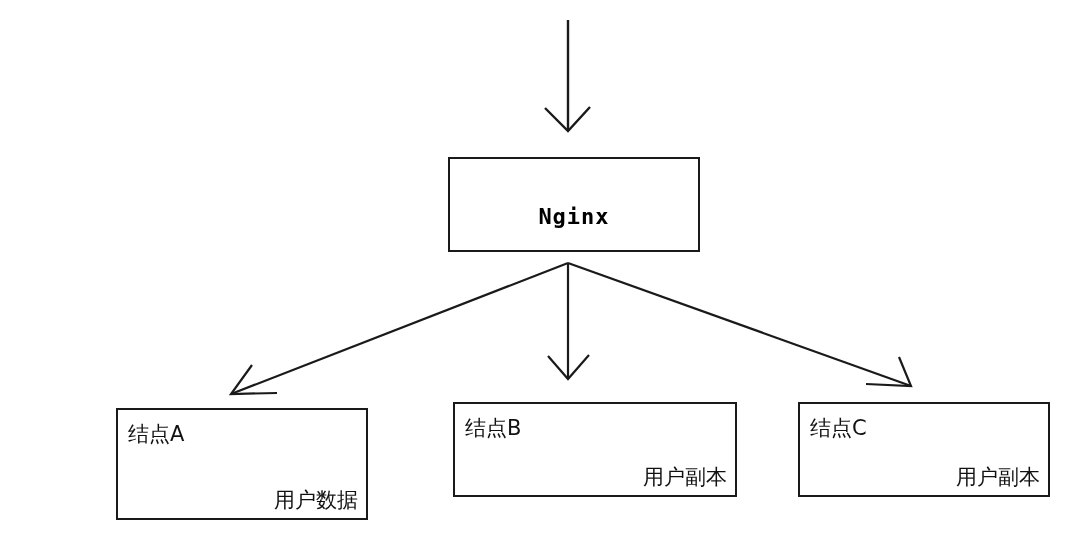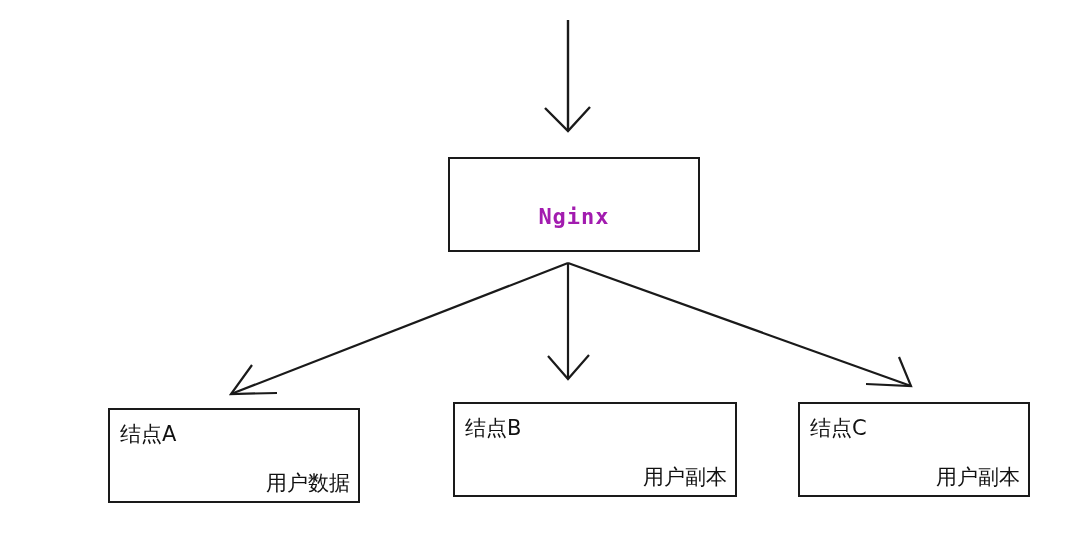--- a/index.html
+++ b/index.html
@@ -56,21 +56,21 @@
     background: #ffffff;
     display: flex;
     align-items: center;
     justify-content: center;
   }
   .proxy-label {
     font-family: "DejaVu Sans Mono", "Liberation Mono", monospace;
     font-size: 22px;
     font-weight: 700;
     letter-spacing: 1px;
-    color: #a21caf;
+    color: #000000;
     white-space: nowrap;
     margin-top: 24px;
   }
 </style>
 </head>
 <body>
 
 <div id="canvas">
 
   <svg id="edges" viewBox="0 0 1090 538" width="1090" height="538" xmlns="http://www.w3.org/2000/svg">
@@ -93,28 +93,28 @@
     <g>
       <line x1="568" y1="263" x2="911" y2="386" stroke="#1a1a1a" stroke-width="2.2"></line>
       <polyline points="899,357 911,386 866,384" fill="none" stroke="#1a1a1a" stroke-width="2.2" stroke-linejoin="miter"></polyline>
     </g>
   </svg>
 
   <div class="proxy-box" style="left:448px; top:157px; width:252px; height:95px;">
     <span class="proxy-label">Nginx</span>
   </div>
 
-  <div class="node-box" style="left:108px; top:408px; width:252px; height:95px;padding-left:15px;">
+  <div class="node-box" style="left:116px; top:408px; width:252px; height:112px;padding-left:15px;">
     <span class="node-title">结点A</span>
     <span class="node-sub">用户数据</span>
   </div>
 
   <div class="node-box" style="left:453px; top:402px; width:284px; height:95px;">
     <span class="node-title">结点B</span>
     <span class="node-sub">用户副本</span>
   </div>
 
-  <div class="node-box" style="left:798px; top:402px; width:232px; height:95px;">
+  <div class="node-box" style="left:798px; top:402px; width:252px; height:95px;">
     <span class="node-title">结点C</span>
     <span class="node-sub">用户副本</span>
   </div>
 
 </div>
 
 </body></html>

